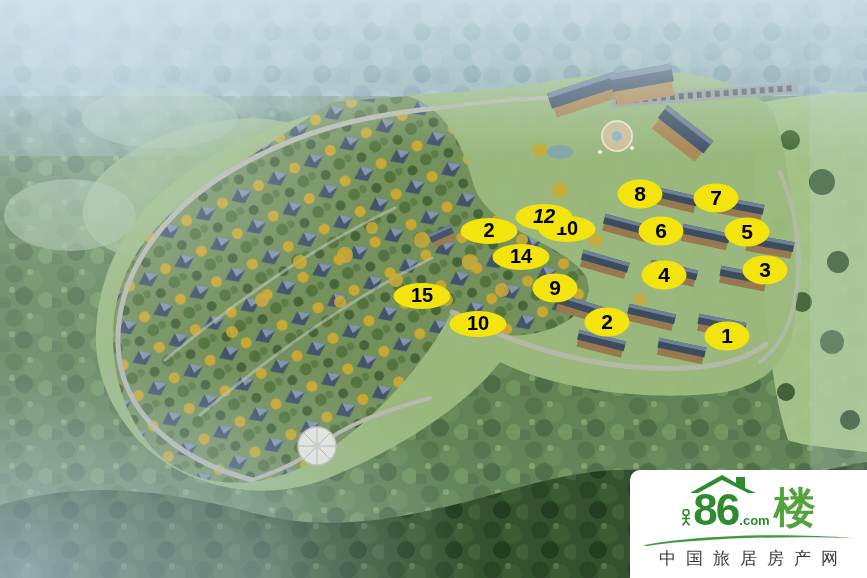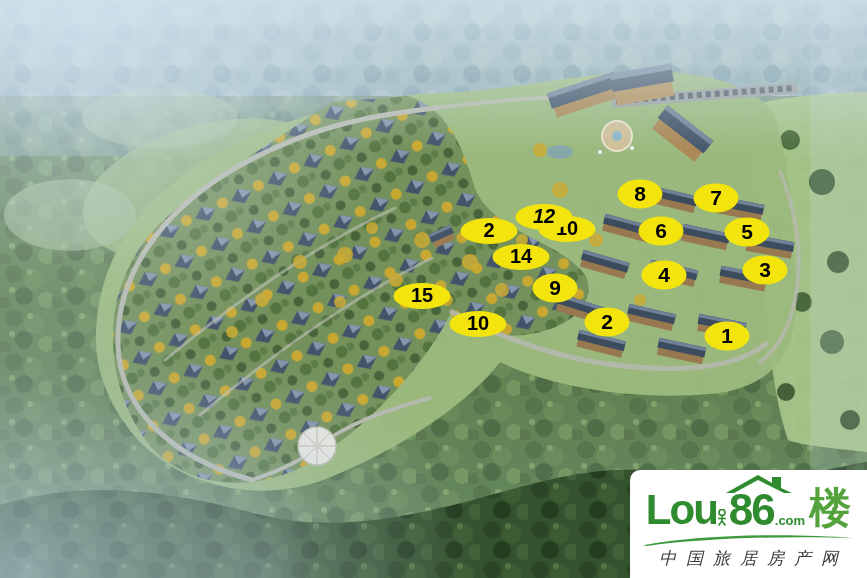--- a/index.html
+++ b/index.html
@@ -30,21 +30,21 @@
   .lou{font-size:42px;font-weight:bold;color:var(--logo-green,#2e8b2e);letter-spacing:-2px;line-height:.9;}
   .person{margin:0 1px 3px 0;}
   .house86{position:relative;margin-left:1px;padding-top:12px;display:inline-block;}
   .roof{position:absolute;top:-4px;left:-3px;}
   .n86{font-size:44px;font-weight:bold;color:var(--logo-green,#2e8b2e);letter-spacing:-2px;line-height:.85;margin-top:16px;}
   .dotcom{font-size:13px;font-weight:bold;color:var(--logo-green,#2e8b2e);margin:8px 0 1px 1px;}
   .hanzi{font-size:42px;font-weight:bold;color:var(--logo-light-green,#54a23c);line-height:.95;margin-left:4px;margin-bottom:1px;}
   .swoosh{width:216px;height:14px;margin-top:3px;}
   .tagline{
     font-size:17px;color:var(--tagline-color,#3a3a3a);
-    letter-spacing:10px;white-space:nowrap;margin-top:1px;padding-left:10px;font-style:italic;
+    letter-spacing:10px;white-space:nowrap;margin-top:1px;padding-left:10px;
   }
 </style>
 </head>
 <body>
 
 <div class="stage">
 
   <svg class="scene" viewBox="0 0 867 578" aria-hidden="true">
     <defs>
       <linearGradient id="sky" x1="0" y1="0" x2="0" y2="1">
@@ -277,21 +277,20 @@
       <div class="marker double" style="left: 478px; top: 324px;">
       <span class="marker-num">10</span>
     </div>
       <div class="marker double" style="left: 422px; top: 296px;">
       <span class="marker-num">15</span>
     </div>
     </div>
 
   <div class="logo">
     <div class="logo-row">
-      <span class="lou">Lou</span>
       <svg class="person" width="10" height="17" viewBox="0 0 10 17">
         <circle cx="5" cy="3.4" r="3" fill="none" stroke="#2e8b2e" stroke-width="1.6"></circle>
         <path d="M5,7 L5,12 M5,12 L1.5,16.5 M5,12 L8.5,16.5 M1,9.5 L9,9.5" stroke="#2e8b2e" stroke-width="1.6" fill="none"></path>
       </svg>
       <span class="house86">
         <svg class="roof" width="68" height="18" viewBox="0 0 68 18">
           <polygon points="0,18 32,0 46,8 46,2 55,2 55,13 66,18 58,18 32,5 8,18" fill="#2e8b2e"></polygon>
         </svg>
         <span class="n86">86</span>
       </span>

